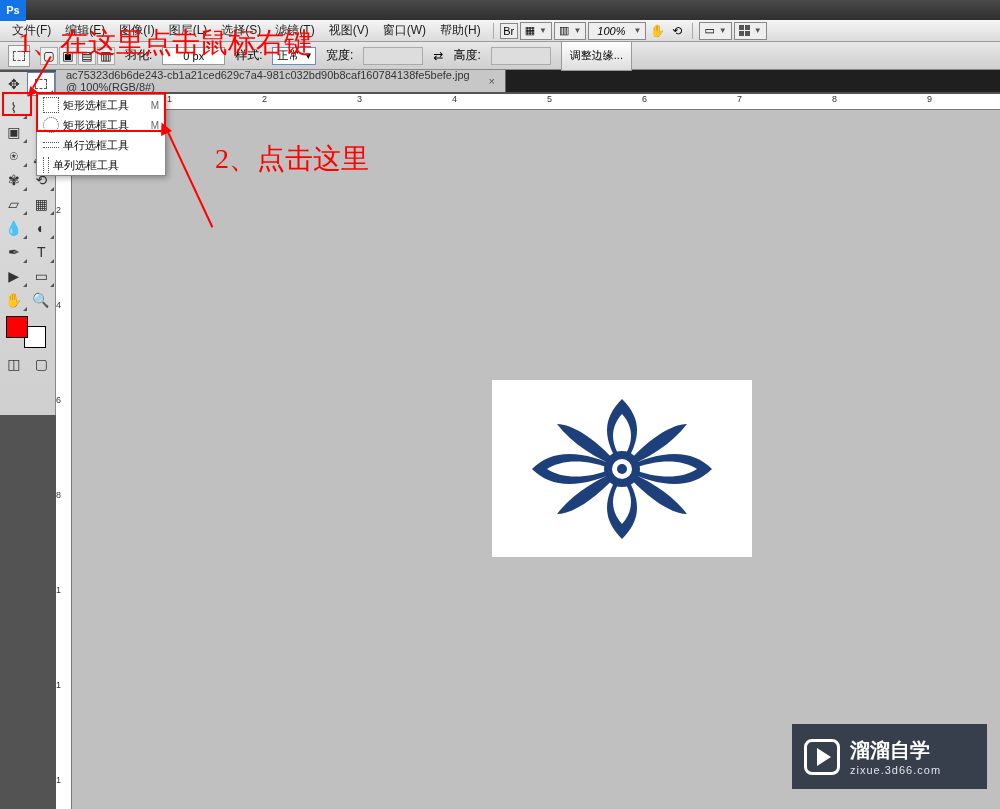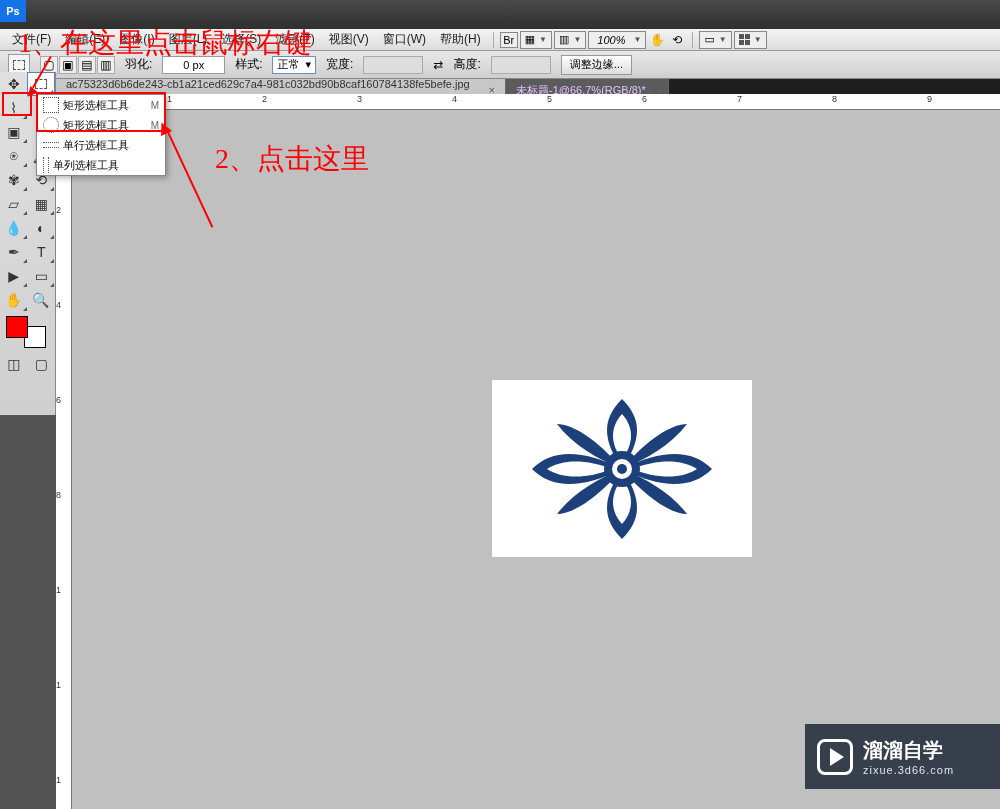--- a/index.html
+++ b/index.html
@@ -1,19 +1,19 @@
 <!DOCTYPE html>
 <html><head>
 <meta charset="utf-8">
 <style>
 * { margin: 0; padding: 0; box-sizing: border-box; font-family: "Microsoft YaHei", SimSun, sans-serif; user-select: none; }
 body { width: 1000px; height: 809px; background: #535353; overflow: hidden; position: relative; }
 
 
-.ps-bar { height: 29px; background: linear-gradient(#4a4a4a,#2f2f2f); display: flex; }
+.ps-bar { height: 20px; background: linear-gradient(#4a4a4a,#2f2f2f); display: flex; align-items: center; }
 .ps-logo { width: 26px; height: 22px; background: #1473e6; display: flex; align-items: center; justify-content: center; color: #fff; font-size: 11px; font-weight: bold; }
 
 
 .menu-bar { height: 22px; background: linear-gradient(#f4f4f4,#dcdcdc); display: flex; align-items: center; padding: 0 6px; gap: 2px; border-bottom: 1px solid #999; }
 .menu-item { font-size: 12px; padding: 8px 6px; color: #222; }
 .menu-sep { width: 1px; height: 16px; background: #aaa; margin: 0 4px; }
 .menu-icon { width: 18px; height: 16px; display: flex; align-items: center; justify-content: center; font-size: 11px; border: 1px solid transparent; }
 .boxed { border: 1px solid #888; background: #eee; }
 .dd { padding: 0 4px; height: 18px; display: flex; align-items: center; gap: 4px; font-size: 11px; }
 .dd .arrow { font-size: 8px; color: #555; }
@@ -22,21 +22,21 @@
 .icon-grid span { background: #555; }
 .hand-icon, .rotate-icon { font-size: 12px; }
 
 
 .options-bar { height: 28px; background: linear-gradient(#e8e8e8,#cfcfcf); display: flex; align-items: center; padding: 0 8px; gap: 10px; font-size: 12px; border-bottom: 1px solid #888; }
 .opt-tool-icon { width: 22px; height: 22px; border: 1px solid #999; background: #f5f5f5; display: flex; align-items: center; justify-content: center; }
 .opt-icons { display: flex; gap: 1px; }
 .opt-icons .oi { width: 18px; height: 18px; border: 1px solid #aaa; background: #eee; display: flex; align-items: center; justify-content: center; }
 .inputish { background: #fff; border: 1px solid #999; height: 18px; padding: 0 20px; font-size: 11px; min-width: 40px; display: inline-flex; align-items: center; }
 .select { background: #fff; border: 1px solid #6a8cc7; height: 18px; padding: 0 4px; font-size: 11px; display: flex; align-items: center; gap: 6px; }
-.btn { border: 1px solid #999; background: linear-gradient(#fff,#ddd); height: 20px; padding: 4px 8px; font-size: 11px; display: flex; align-items: center; }
+.btn { border: 1px solid #999; background: linear-gradient(#fff,#ddd); height: 20px; padding: 14px 8px; font-size: 11px; display: flex; align-items: center; }
 .dim-input { width: 60px; height: 18px; background: #ddd; border: 1px solid #aaa; }
 
 
 .doc-tabs { height: 22px; background: #1f1f1f; display: flex; align-items: stretch; margin-left: 56px; }
 .tab { padding: 0 10px; display: flex; align-items: center; gap: 6px; font-size: 11px; background: #c7c7c7; color: #333; border-right: 1px solid #666; max-width: 450px; }
 .tab.active { background: #c7c7c7; }
 .tab.inactive { background: #5b5b5b; color: #e0c0ff; }
 .tab-close { font-size: 11px; color: #555; }
 
 
@@ -70,21 +70,21 @@
 .ctx-item .sc { margin-left: auto; font-size: 10px; color: #666; }
 
 
 .anno { position: absolute; z-index: 50; pointer-events: none; }
 .anno-text { color: #ff0000; font-family: "KaiTi","STKaiti",serif; font-size: 28px; font-weight: normal; }
 .red-box { position: absolute; border: 2px solid #ff0000; z-index: 40; pointer-events: none; }
 .arrow-line { position: absolute; background: #ff0000; z-index: 45; transform-origin: top left; }
 .arrow-head { position: absolute; width: 0; height: 0; z-index: 46; }
 
 
-.watermark { position: absolute; right: 0; bottom: 20px; width: 195px; height: 65px; background: rgba(30,40,55,0.85); display: flex; align-items: center; padding: 0 12px; gap: 10px; z-index: 60; }
+.watermark { position: absolute; right: 13px; bottom: 20px; width: 195px; height: 65px; background: rgba(30,40,55,0.85); display: flex; align-items: center; padding: 0 12px; gap: 10px; z-index: 60; }
 .wm-play { width: 36px; height: 36px; border: 3px solid #fff; border-radius: 8px; display: flex; align-items: center; justify-content: center; }
 .wm-play div { width: 0; height: 0; border-left: 14px solid #fff; border-top: 9px solid transparent; border-bottom: 9px solid transparent; margin-left: 3px; }
 .wm-text { color: #fff; display: flex; flex-direction: column; }
 .wm-text .l1 { font-size: 20px; font-weight: bold; }
 .wm-text .l2 { font-size: 11px; letter-spacing: 1px; opacity: 0.85; }
 </style>
 </head>
 <body>
 
 <div class="ps-bar">
@@ -208,24 +208,20 @@
   </div>
   <div class="tool-row">
     <div class="tool">◫</div>
     <div class="tool">▢</div>
   </div>
 </div>
 
 <div class="doc-tabs">
   <div class="tab active">
     <span>ac75323d6b6de243-cb1a21ced629c7a4-981c032bd90b8caf160784138fe5befe.jpg @ 100%(RGB/8#)</span>
-    <span class="tab-close">×</span>
-  </div>
-  <div class="tab inactive">
-    <span>未标题-1@66.7%(RGB/8)*</span>
     <span class="tab-close">×</span>
   </div>
 </div>
 
 <div class="work">
   <div class="canvas-wrap">
     <div class="ruler-corner"></div>
     <div class="ruler-h" id="ruler-h">
         <span class="tick" style="left: 0px;">0</span>
         <span class="tick" style="left: 95px;">1</span>

